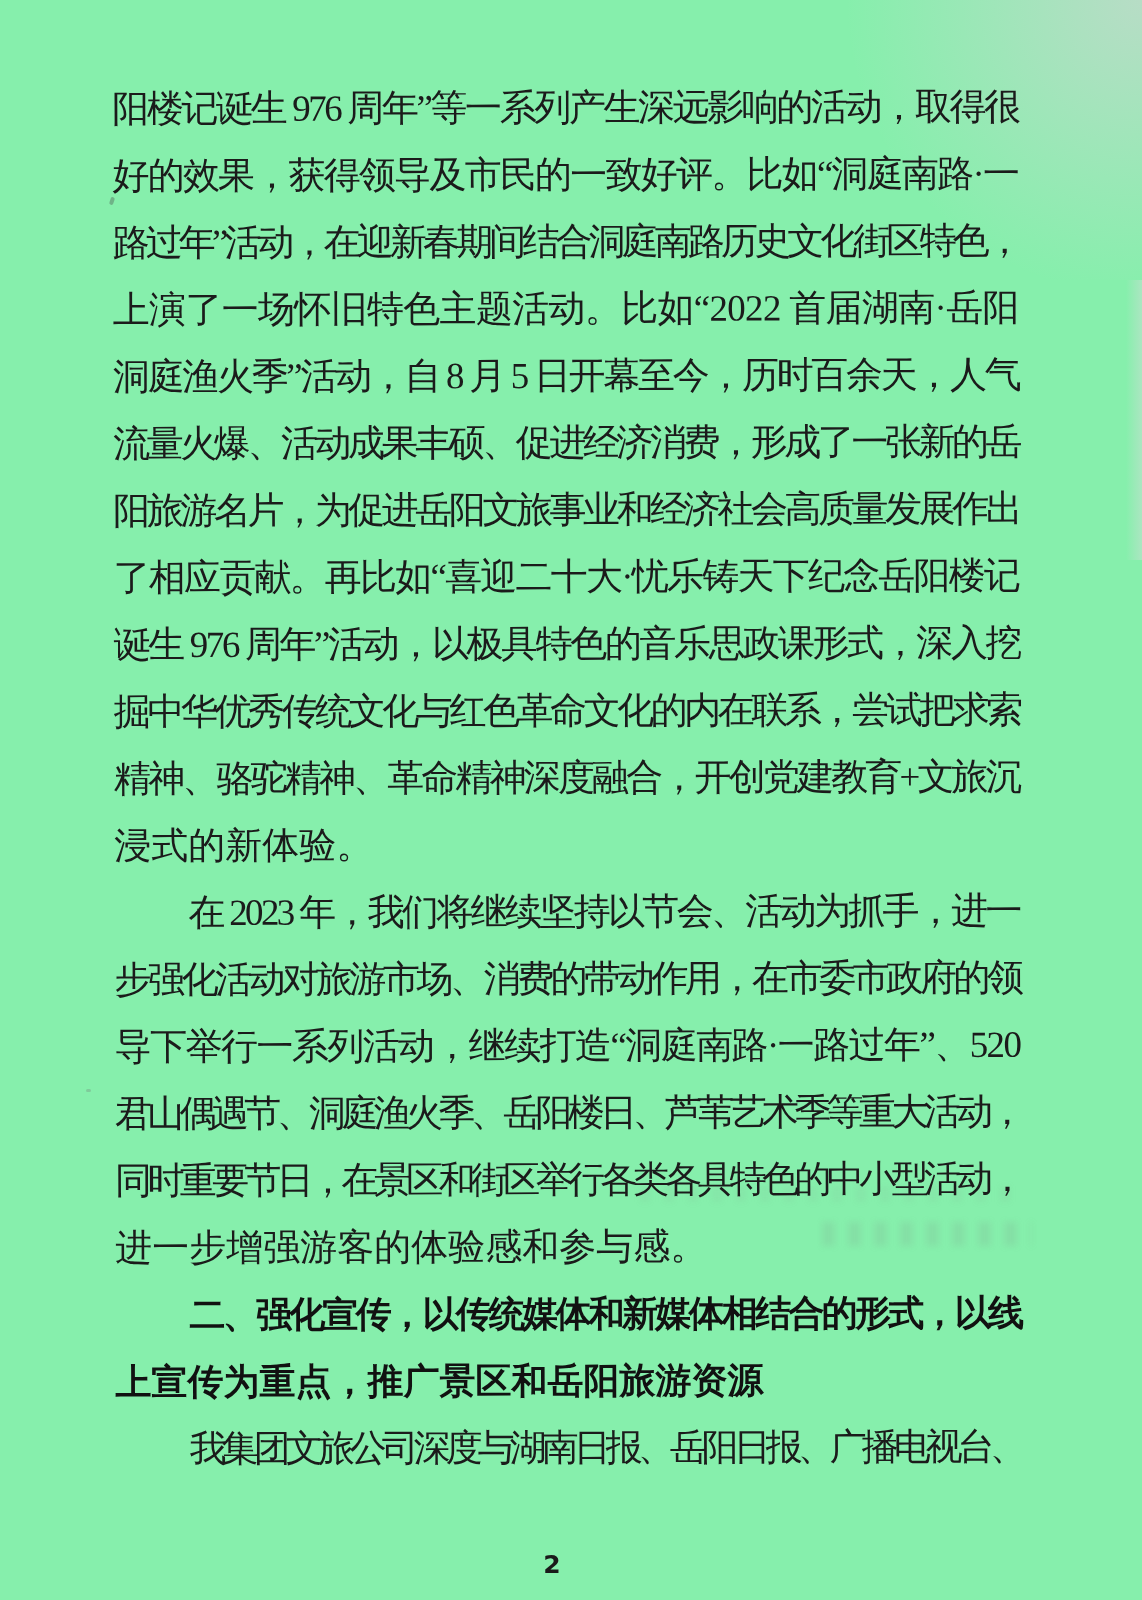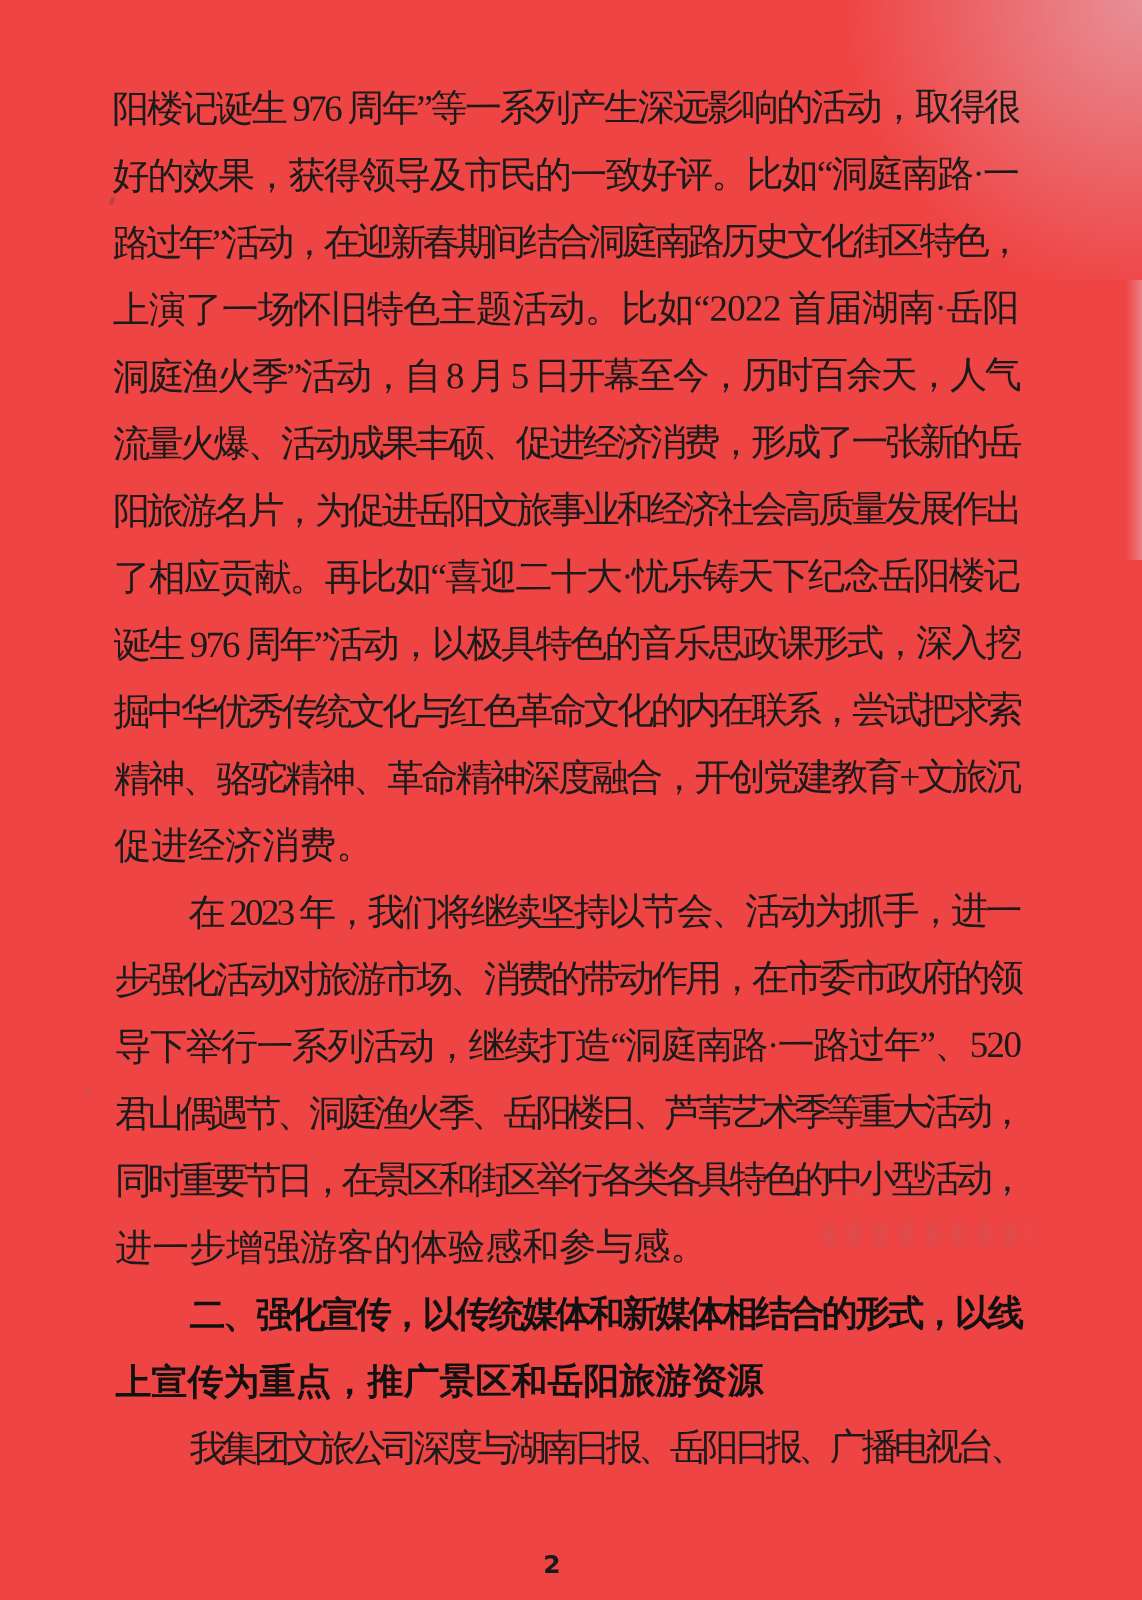--- a/index.html
+++ b/index.html
@@ -4,21 +4,21 @@
 <style>
   html, body {
     margin: 0;
     padding: 0;
     background: #ffffff;
   }
   .page {
     position: relative;
     width: 1142px;
     height: 1600px;
-    background: #ef4444;
+    background: #86efac;
     overflow: hidden;
     font-family: "Liberation Serif", "DejaVu Serif", serif;
   }
   
   .tint-tr {
     position: absolute;
     top: 0; right: 0;
     width: 360px; height: 280px;
     background: radial-gradient(circle at 100% 0%, rgba(224,206,219,0.55), rgba(224,206,219,0.0) 65%);
     pointer-events: none;
@@ -121,21 +121,21 @@
       <div class="line"><span style="letter-spacing: -1.77778px;">好的效果，获得领导及市民的一致好评。比如“洞庭南路·一</span></div>
       <div class="line"><span style="letter-spacing: -3.89286px;">路过年”活动，在迎新春期间结合洞庭南路历史文化街区特色，</span></div>
       <div class="line"><span style="letter-spacing: -0.689655px;">上演了一场怀旧特色主题活动。比如“2022 首届湖南·岳阳</span></div>
       <div class="line"><span style="letter-spacing: -2.32258px;">洞庭渔火季”活动，自 8 月 5 日开幕至今，历时百余天，人气</span></div>
       <div class="line"><span style="letter-spacing: -3.44444px;">流量火爆、活动成果丰硕、促进经济消费，形成了一张新的岳</span></div>
       <div class="line"><span style="letter-spacing: -3.44444px;">阳旅游名片，为促进岳阳文旅事业和经济社会高质量发展作出</span></div>
       <div class="line"><span style="letter-spacing: -1.77778px;">了相应贡献。再比如“喜迎二十大·忧乐铸天下纪念岳阳楼记</span></div>
       <div class="line"><span style="letter-spacing: -2.4px;">诞生 976 周年”活动，以极具特色的音乐思政课形式，深入挖</span></div>
       <div class="line"><span style="letter-spacing: -3.44444px;">掘中华优秀传统文化与红色革命文化的内在联系，尝试把求索</span></div>
       <div class="line"><span style="letter-spacing: -2.85185px;">精神、骆驼精神、革命精神深度融合，开创党建教育+文旅沉</span></div>
-      <div class="line"><span>促进经济消费。</span></div>
+      <div class="line"><span>浸式的新体验。</span></div>
       <div class="line ind"><span style="letter-spacing: -2.67857px;">在 2023 年，我们将继续坚持以节会、活动为抓手，进一</span></div>
       <div class="line"><span style="letter-spacing: -3.44444px;">步强化活动对旅游市场、消费的带动作用，在市委市政府的领</span></div>
       <div class="line"><span style="letter-spacing: -1.58621px;">导下举行一系列活动，继续打造“洞庭南路·一路过年”、520</span></div>
       <div class="line"><span style="letter-spacing: -4.64286px;">君山偶遇节、洞庭渔火季、岳阳楼日、芦苇艺术季等重大活动，</span></div>
       <div class="line"><span style="letter-spacing: -4.64286px;">同时重要节日，在景区和街区举行各类各具特色的中小型活动，</span></div>
       <div class="line"><span>进一步增强游客的体验感和参与感。</span></div>
       <div class="line ind bold"><span style="letter-spacing: -2.72px;">二、强化宣传，以传统媒体和新媒体相结合的形式，以线</span></div>
       <div class="line bold"><span>上宣传为重点，推广景区和岳阳旅游资源</span></div>
       <div class="line ind"><span style="letter-spacing: -5px;">我集团文旅公司深度与湖南日报、岳阳日报、广播电视台、</span></div>
     </div>

